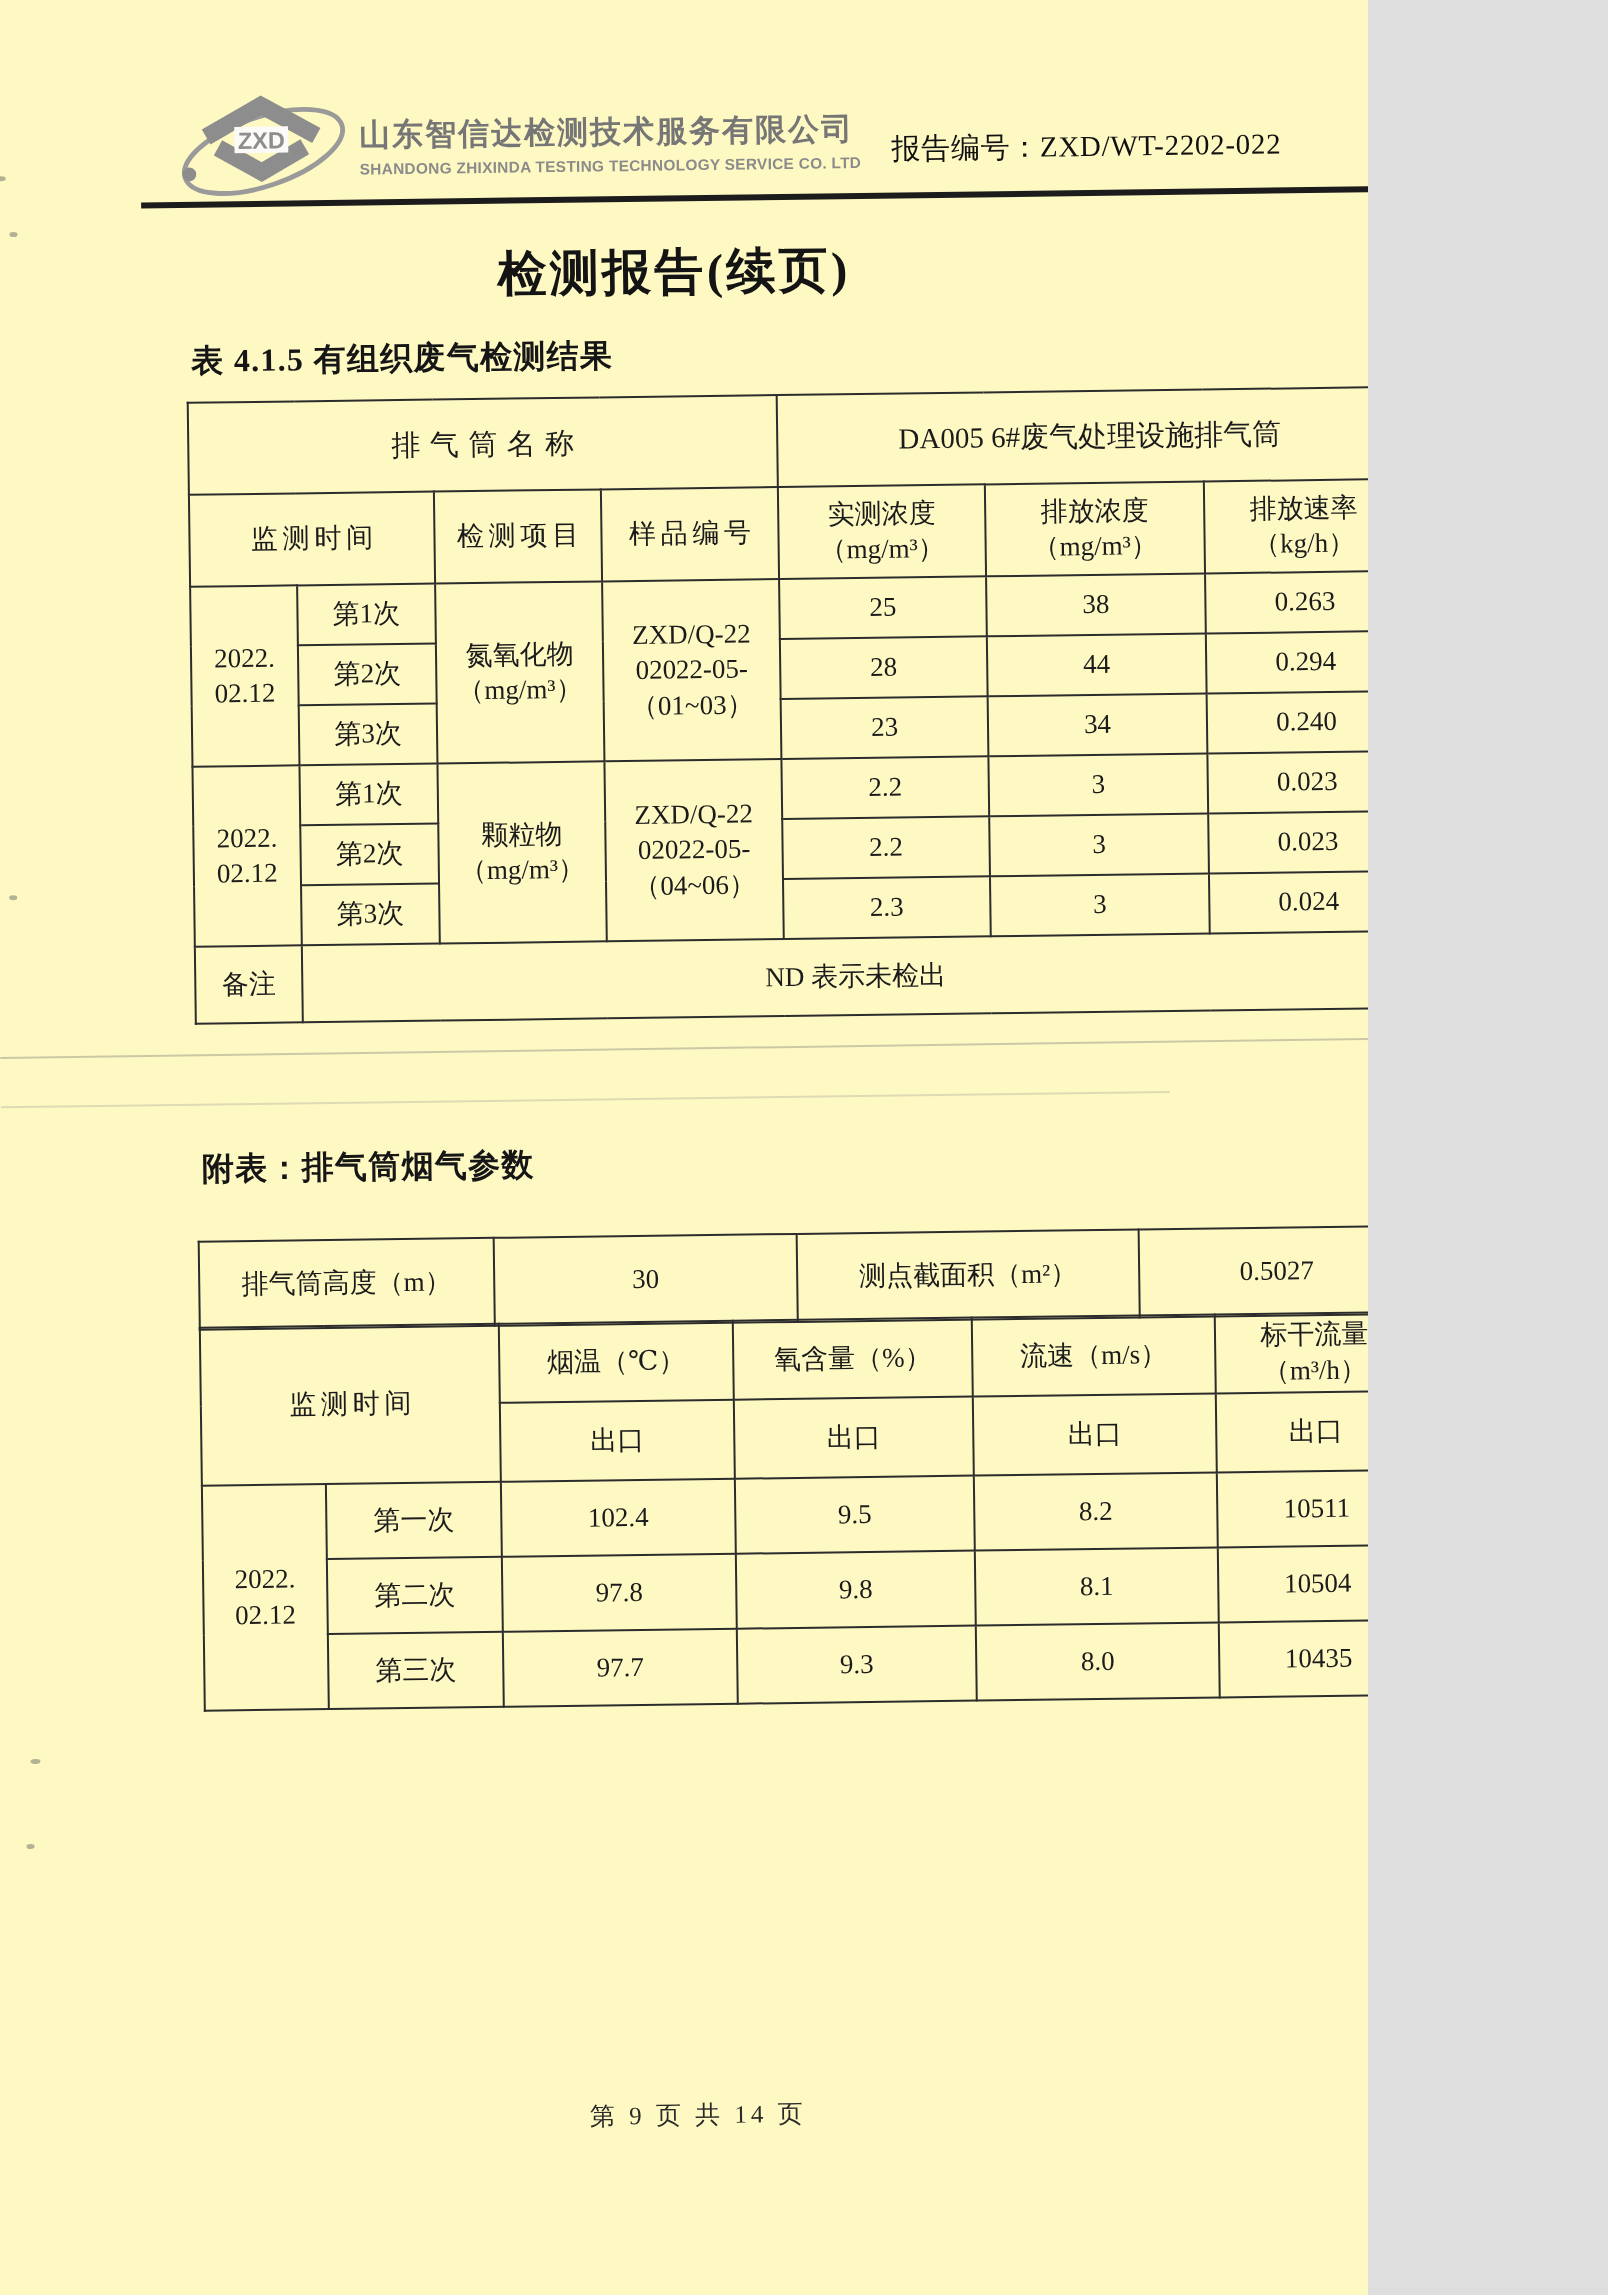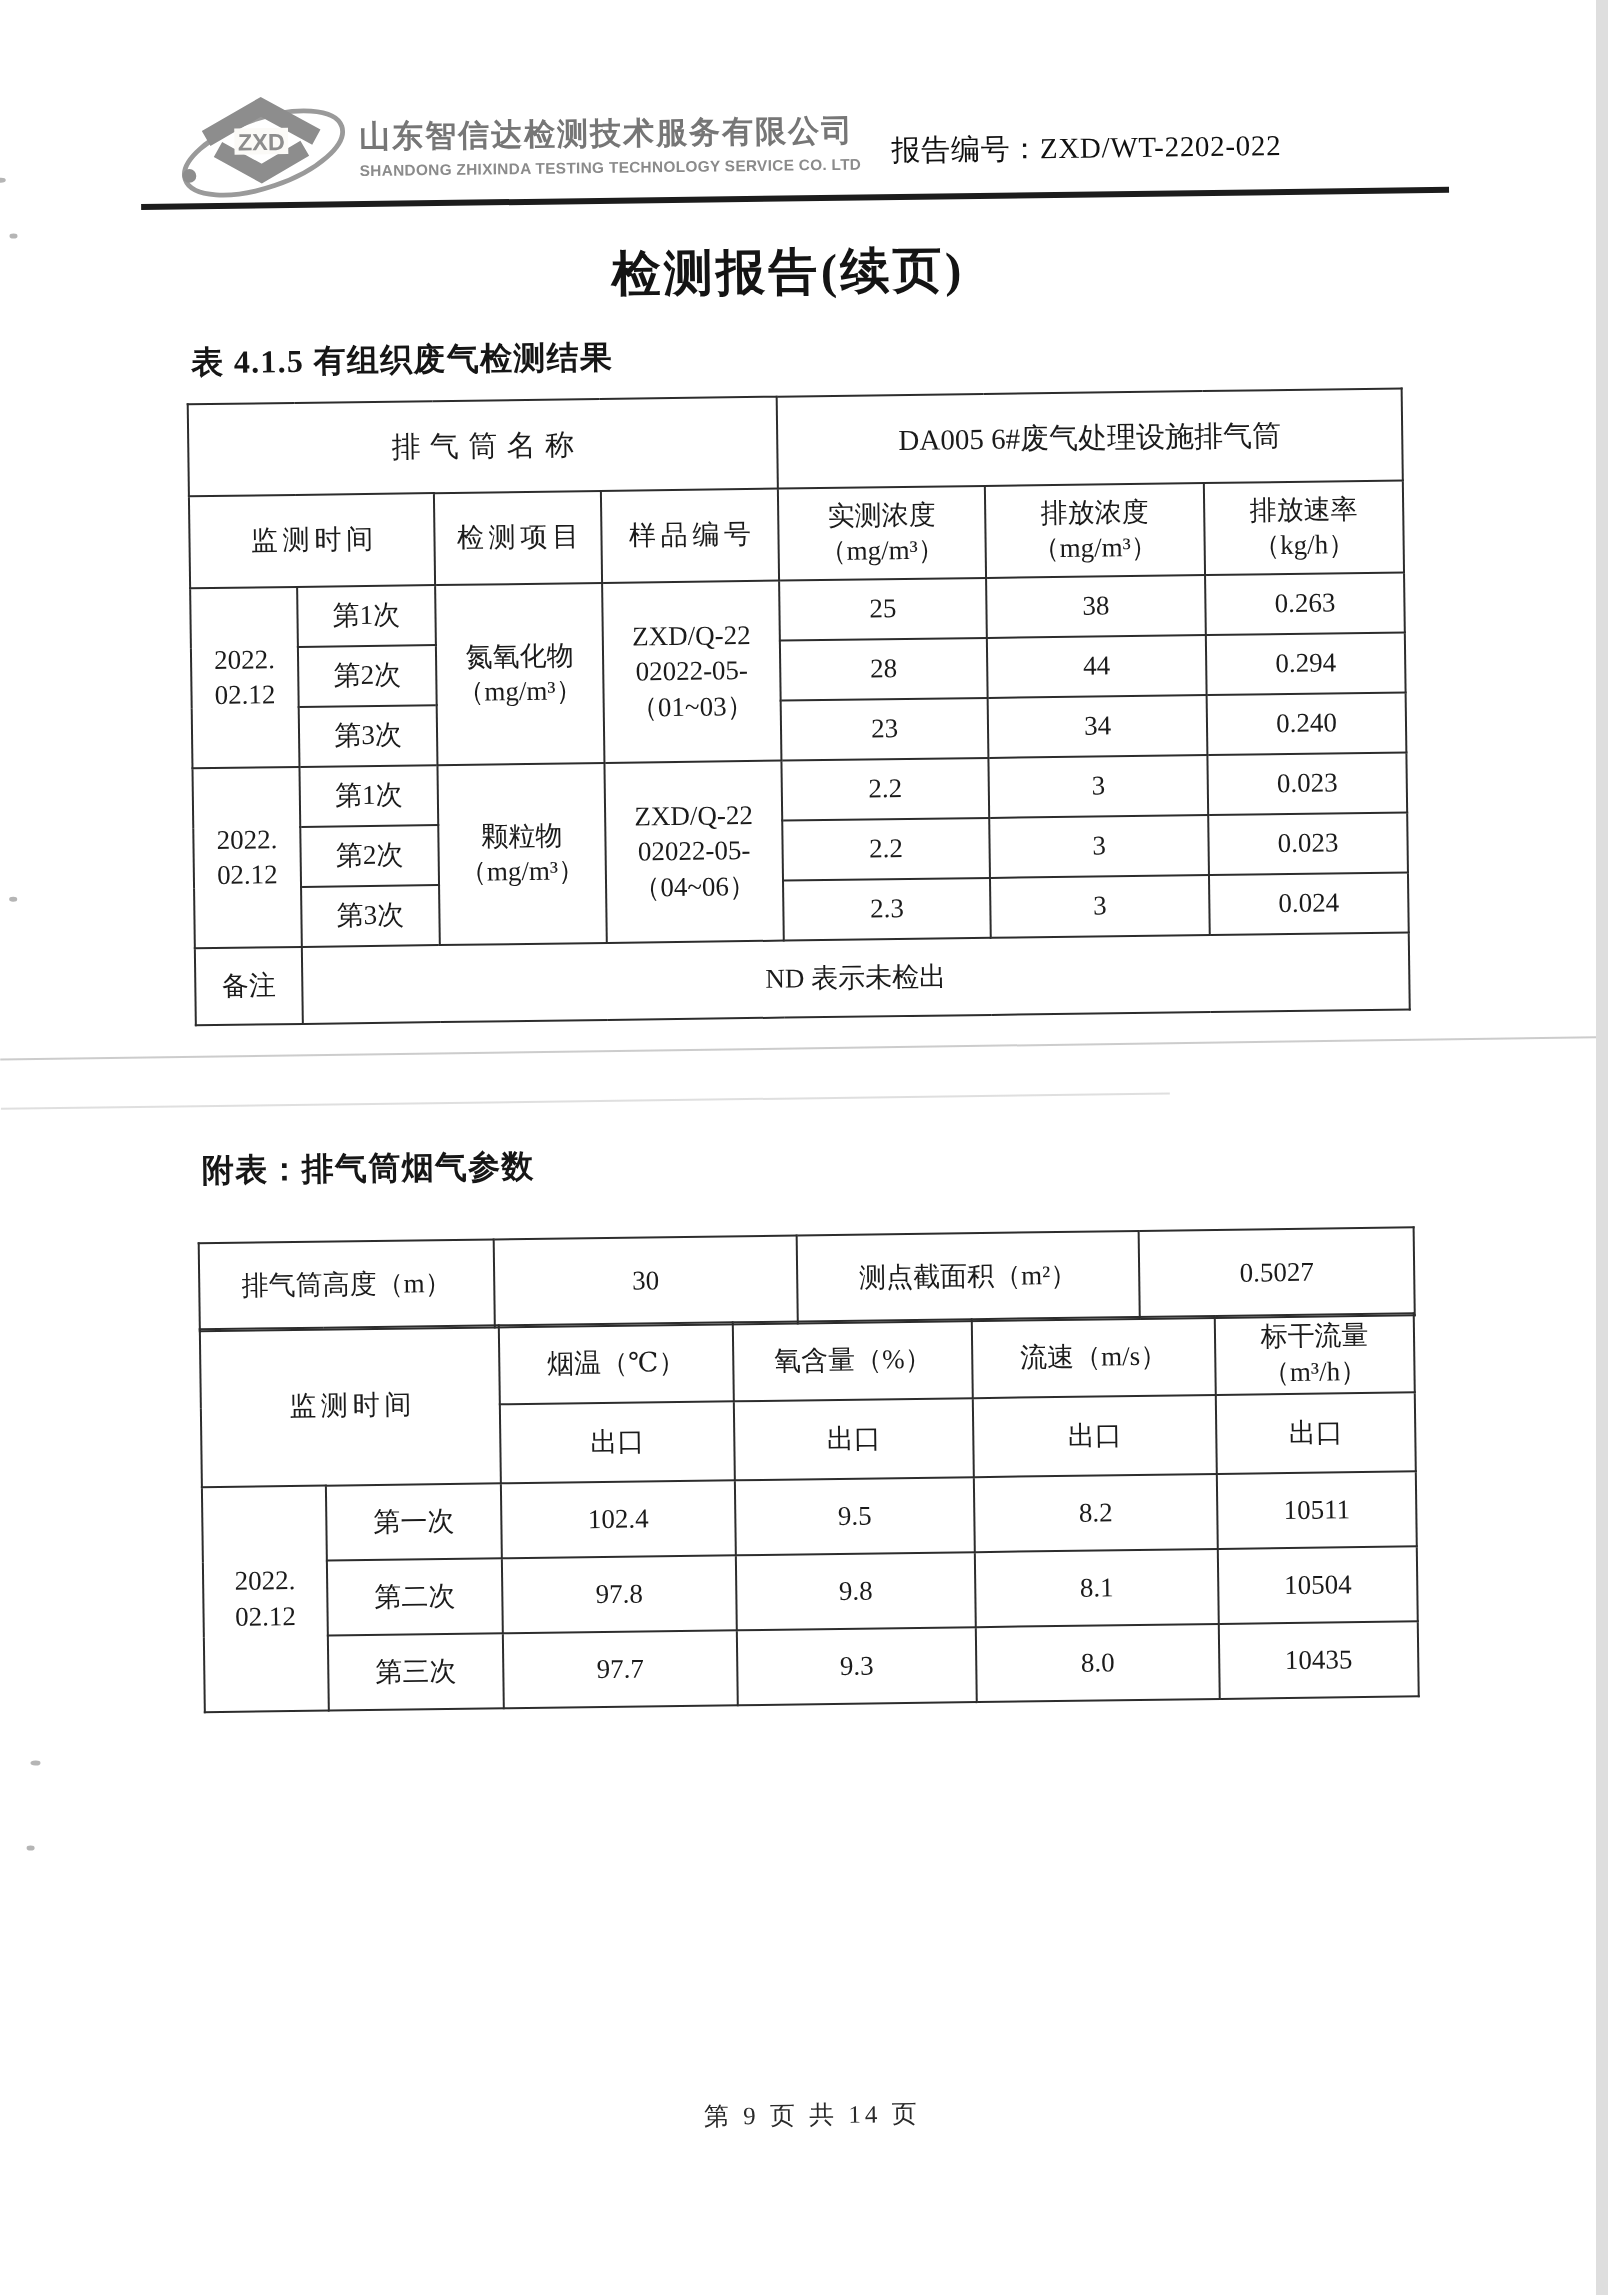--- a/index.html
+++ b/index.html
@@ -1,19 +1,19 @@
 <!DOCTYPE html>
 <html style="font-size:10.7px"><head>
 <meta charset="utf-8">
 <style>
   html,body{margin:0;padding:0;}
   body{background:#dedede;}
   .page{
-    position:relative; width:1596px; height:2295px;
-    background:#ffffff; overflow:hidden;
+    position:relative; width:1368px; height:2295px;
+    background:#fef9c3; overflow:hidden;
     font-family:"Liberation Serif","DejaVu Serif",serif;
     color:#1d1d1d;
   }
   .sheet{position:absolute; inset:0; transform:rotate(-0.75deg); transform-origin:52% 45%;}
 
   
   .hdr-logo{position:absolute; left:186px; top:85px; width:174px; height:124px;}
   .hdr-co{position:absolute; left:371px; top:114px; font-family:"Liberation Sans","DejaVu Sans",sans-serif;}
   .hdr-co .cn{font-size:31px; font-weight:bold; color:#767676; letter-spacing:2px; line-height:1.1;}
   .hdr-co .en{font-size:15.4px; font-weight:bold; color:#8b8b8b; letter-spacing:0.3px; margin-top:8px;}

